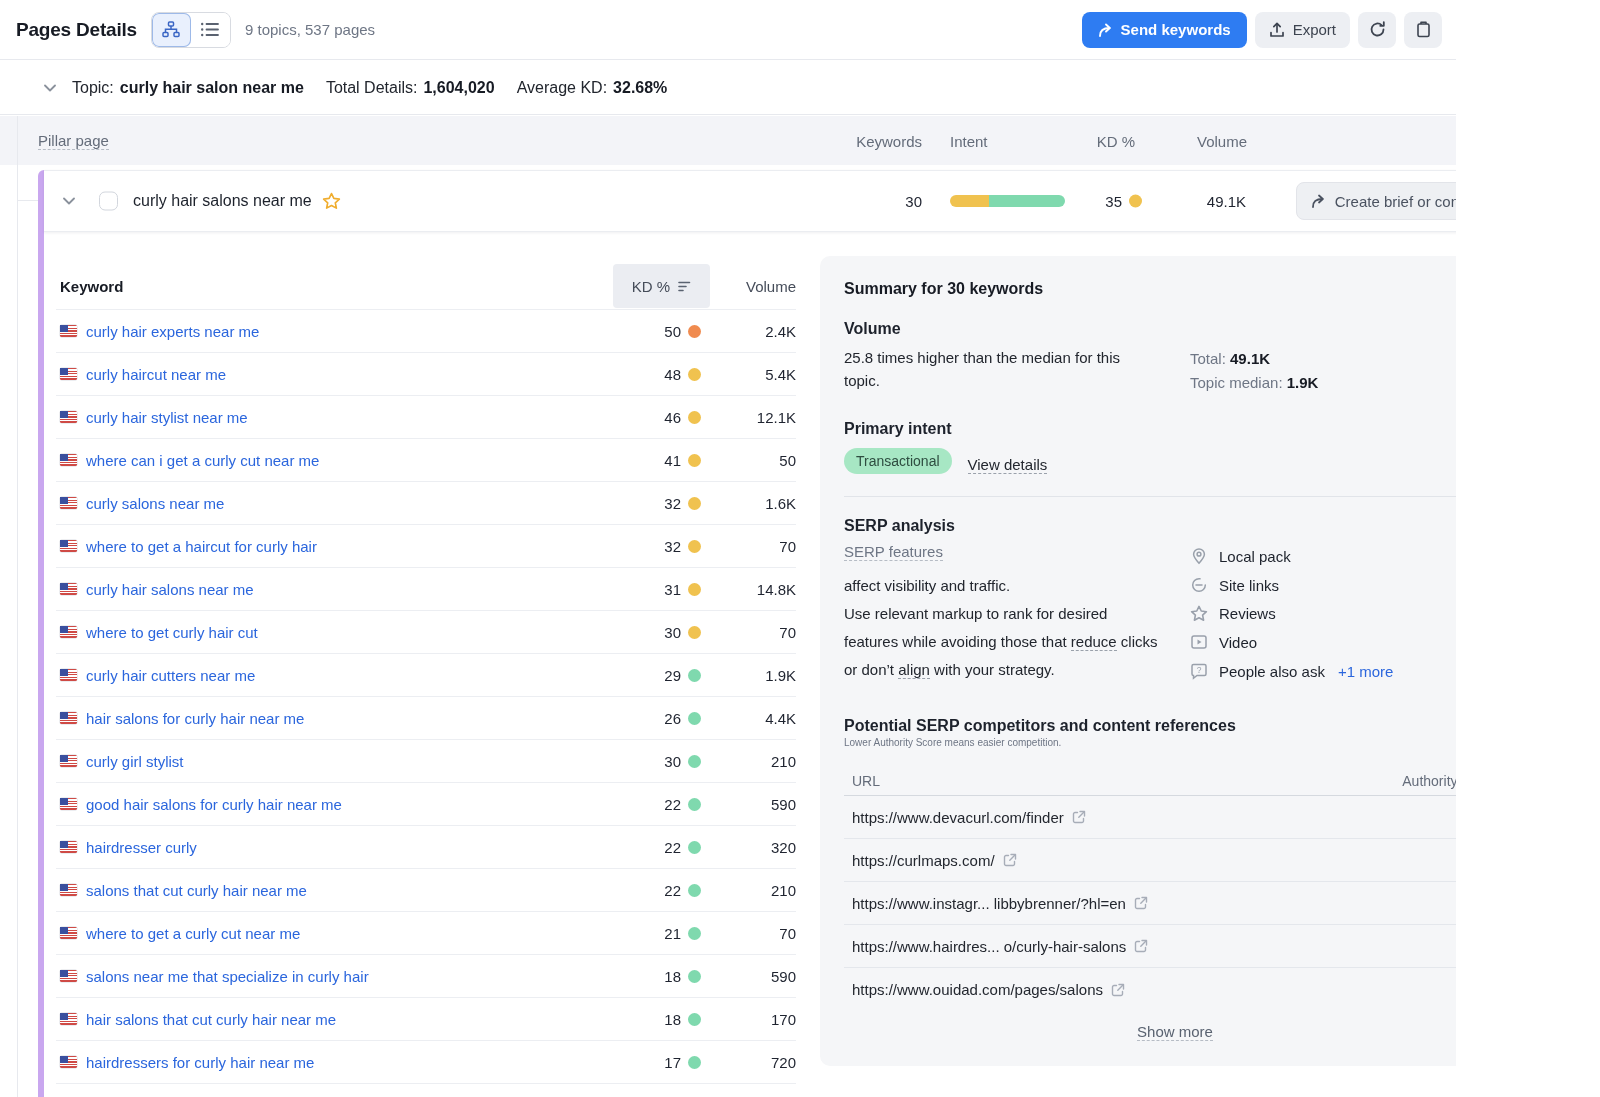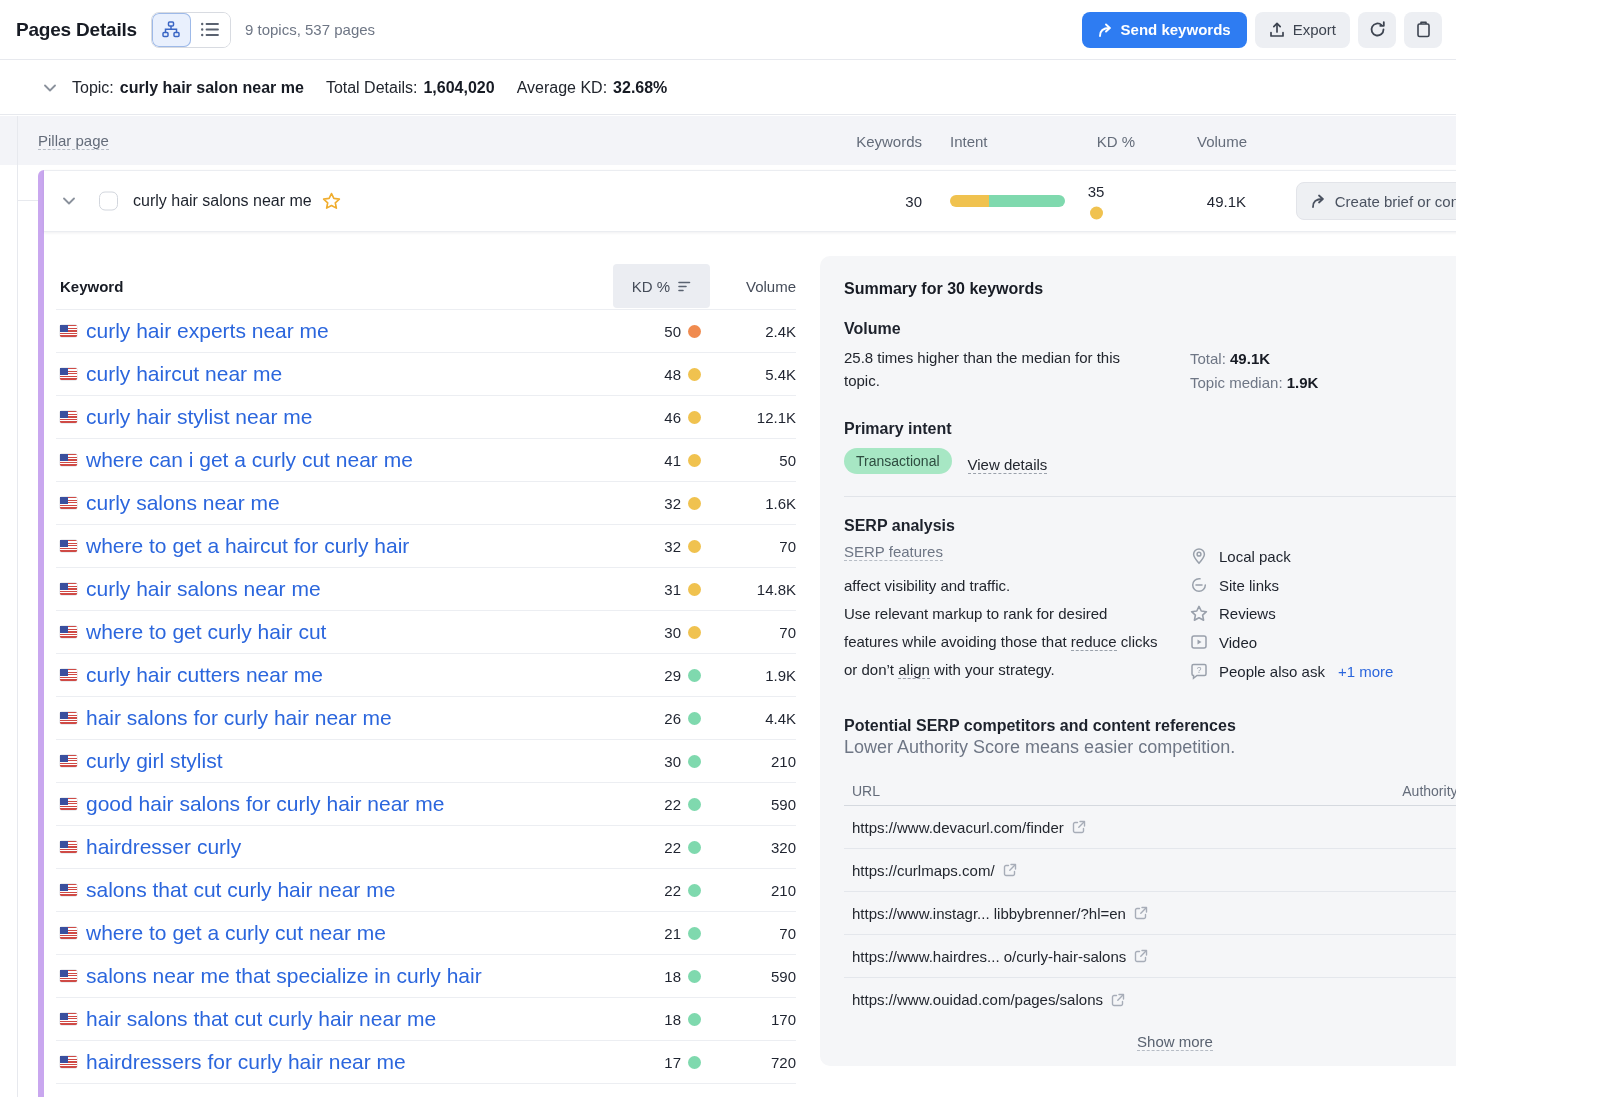--- a/index.html
+++ b/index.html
@@ -49,40 +49,40 @@
                  border:1px solid #ebedf1; border-left:none; border-radius:0 10px 10px 0;
                  box-shadow:0 1px 3px rgba(24,34,56,.07); }
   .pc { position:absolute; top:50%; transform:translateY(-50%); }
   .pc-chevron { left:19px; display:flex; cursor:pointer; }
   .checkbox { left:55px; width:19px; height:19px; border:1.5px solid #d2d6dd; border-radius:6px; background:#fff; cursor:pointer; }
   .pillar-title { left:89px; display:flex; align-items:center; gap:10px; font-size:16px; color:#1d222c; }
   .pc-count { left:786px; width:92px; text-align:right; font-size:15px; color:#1f2430; }
   .intent-bar { left:906px; width:115px; height:12px; border-radius:6px; overflow:hidden; display:flex; cursor:pointer; }
   .intent-bar .y { background:#f0c24f; height:100%; }
   .intent-bar .g { background:#7fd9ae; height:100%; }
-  .pc-kd { left:1006px; width:92px; display:flex; justify-content:flex-end; align-items:center; gap:7px; font-size:15px; color:#1f2430;flex-direction:column; }
+  .pc-kd { left:1006px; width:92px; display:flex; justify-content:flex-end; align-items:center; gap:7px; font-size:15px; color:#1f2430; }
   .pc-vol { left:1116px; width:86px; text-align:right; font-size:15px; color:#1f2430; }
   .pc-btn { right:22px; left:auto; height:38px; background:#eef0f3; border:1px solid #e2e4e9; border-radius:8px;
             display:flex; align-items:center; gap:9px; padding:0 14px; font-size:15px; color:#4a5260; cursor:pointer; }
 
   .dot { width:13px; height:13px; border-radius:50%; display:inline-block; flex:none; }
   .dot.orange { background:#f08b4f; }
   .dot.yellow { background:#f0c24f; }
   .dot.green  { background:#7fd9ae; }
 
   
   .kw-table { position:absolute; left:56px; top:262px; width:740px; }
   .kw-head { position:relative; height:48px; border-bottom:1px solid #eceef2; }
   .kw-h-keyword { position:absolute; left:4px; top:50%; transform:translateY(-50%); font-size:15px; font-weight:700; color:#171b24; }
   .kd-head-box { position:absolute; left:557px; top:2px; width:97px; height:44px; background:#ebedf2; border-radius:4px;
                  display:flex; align-items:center; justify-content:center; gap:8px; font-size:15px; color:#454c59; cursor:pointer; }
   .kw-h-vol { position:absolute; right:0; top:50%; transform:translateY(-50%); width:90px; text-align:right; font-size:15px; color:#454c59; }
   .kw-row { position:relative; height:43px; border-bottom:1px solid #eceef2; }
   .kw-row .flag { position:absolute; left:4px; top:50%; transform:translateY(-50%); }
-  .kw-link { position:absolute; left:30px; top:50%; transform:translateY(-50%); font-size:21px; color:#2b66dd; text-decoration:none; cursor:pointer; }
+  .kw-link { position:absolute; left:30px; top:50%; transform:translateY(-50%); font-size:15px; color:#2b66dd; text-decoration:none; cursor:pointer; }
   .kd-cell { position:absolute; left:540px; top:0; width:105px; height:100%; display:flex; justify-content:flex-end; align-items:center; gap:7px; font-size:15px; color:#1f2430; }
   .vol-cell { position:absolute; right:0; top:0; width:90px; height:100%; display:flex; justify-content:flex-end; align-items:center; font-size:15px; color:#1f2430; }
 
   .flag { width:17px; height:12px; border-radius:1.5px; position:relative; flex:none;
           background:repeating-linear-gradient(180deg,#cf4a45 0 1.3px,#fff 1.3px 2.6px); box-shadow:0 0 0 .5px #d9dce2; }
   .flag::before { content:""; position:absolute; left:0; top:0; width:8px; height:6.5px; background:#3a4f9e; }
 
   
   .sum-card { position:absolute; left:820px; top:256px; width:710px; height:810px; background:#f5f6f8; border-radius:10px; padding:24px; }
   .sum-title { font-size:16px; font-weight:700; color:#171b24; margin-bottom:22px; }
@@ -99,21 +99,21 @@
   .badge { background:#a7e7c4; color:#2e4d40; font-size:14px; padding:5px 12px; border-radius:14px; }
   .dashed-dark { font-size:15px; color:#23272f; border-bottom:1px dashed #9aa1ab; cursor:pointer; }
   .dashed-gray { font-size:15px; color:#6e7685; border-bottom:1px dashed #b6bcc5; cursor:pointer; }
   .sum-hr { border:none; border-top:1px solid #e1e4e9; margin:22px 0 20px; }
   .serp-link { display:inline-block; margin-bottom:4px; }
   .tagline { font-size:15px; color:#22262e; margin-top:12px; }
   .serp-para { font-size:15px; line-height:28px; color:#22262e; margin-top:6px; width:316px; }
   .feat { display:flex; align-items:center; gap:11px; margin-bottom:11px; font-size:15px; color:#1d222c; }
   .feat .more { color:#2b66dd; margin-left:2px; cursor:pointer; }
   .comp-head { margin-top:26px; margin-bottom:2px; }
-  .comp-sub { font-size:18px; color:#6e7685; }
+  .comp-sub { font-size:10px; color:#6e7685; }
   .comp-table { margin-top:18px; }
   .comp-hrow { display:flex; height:30px; align-items:center; border-bottom:1px solid #d5d9df; font-size:14px; color:#646c7a; padding:0 8px; }
   .comp-hrow .sc { margin-left:auto; }
   .comp-row { display:flex; height:43px; align-items:center; border-bottom:1px solid #e4e7ec; padding:0 8px; }
   .comp-row:last-child { border-bottom:none; }
   .comp-url { font-size:15px; color:#23272f; display:flex; align-items:center; gap:8px; cursor:pointer; }
   .comp-score { margin-left:auto; font-size:15px; color:#1f2430; }
   .show-more { text-align:center; margin-top:12px; }
   .show-more span { font-size:15px; color:#596270; border-bottom:1px dashed #b6bcc5; cursor:pointer; }
 

